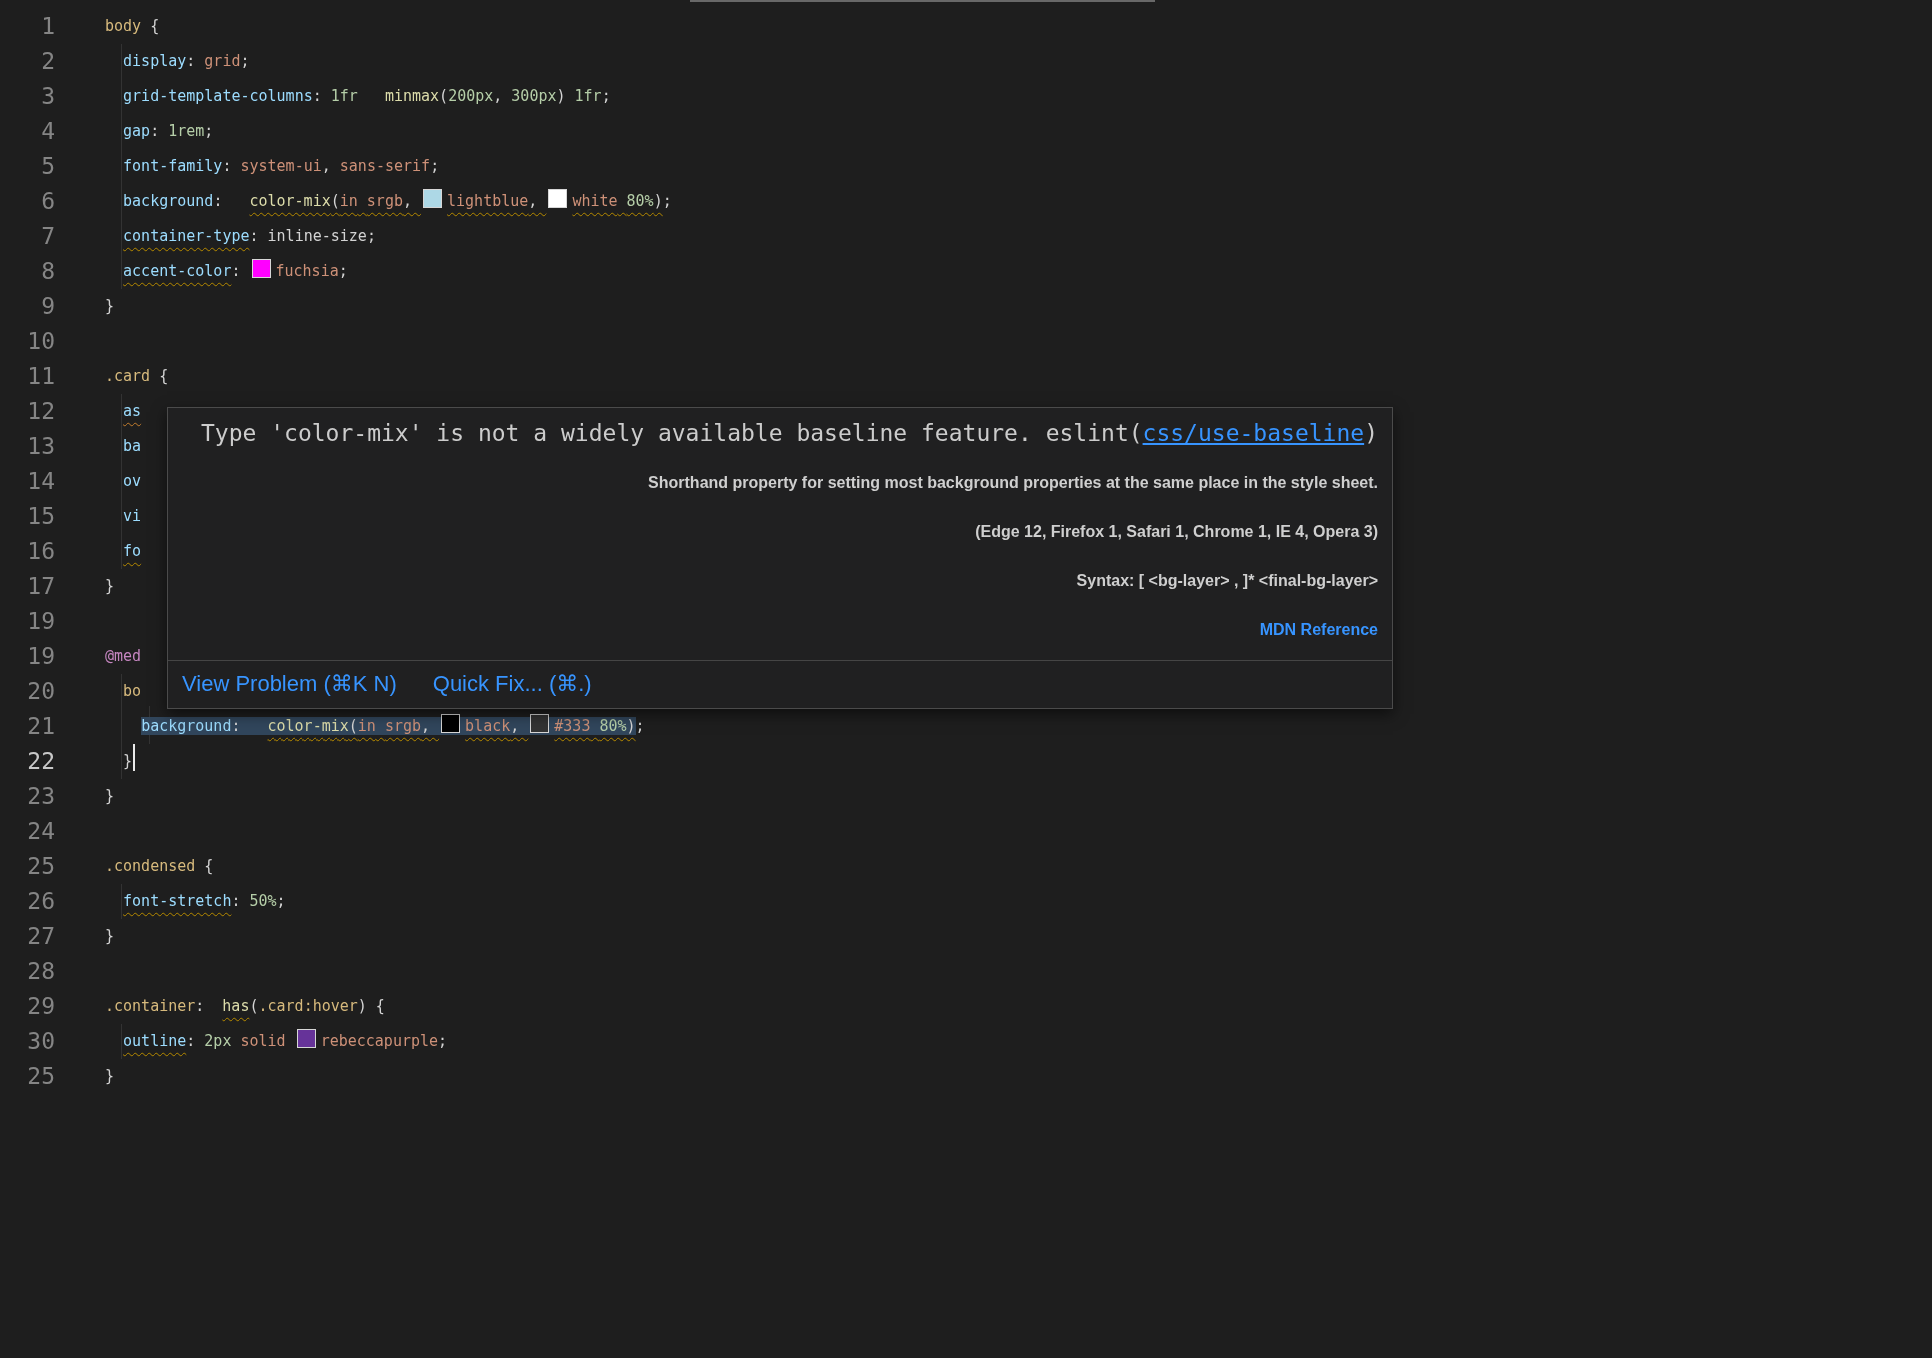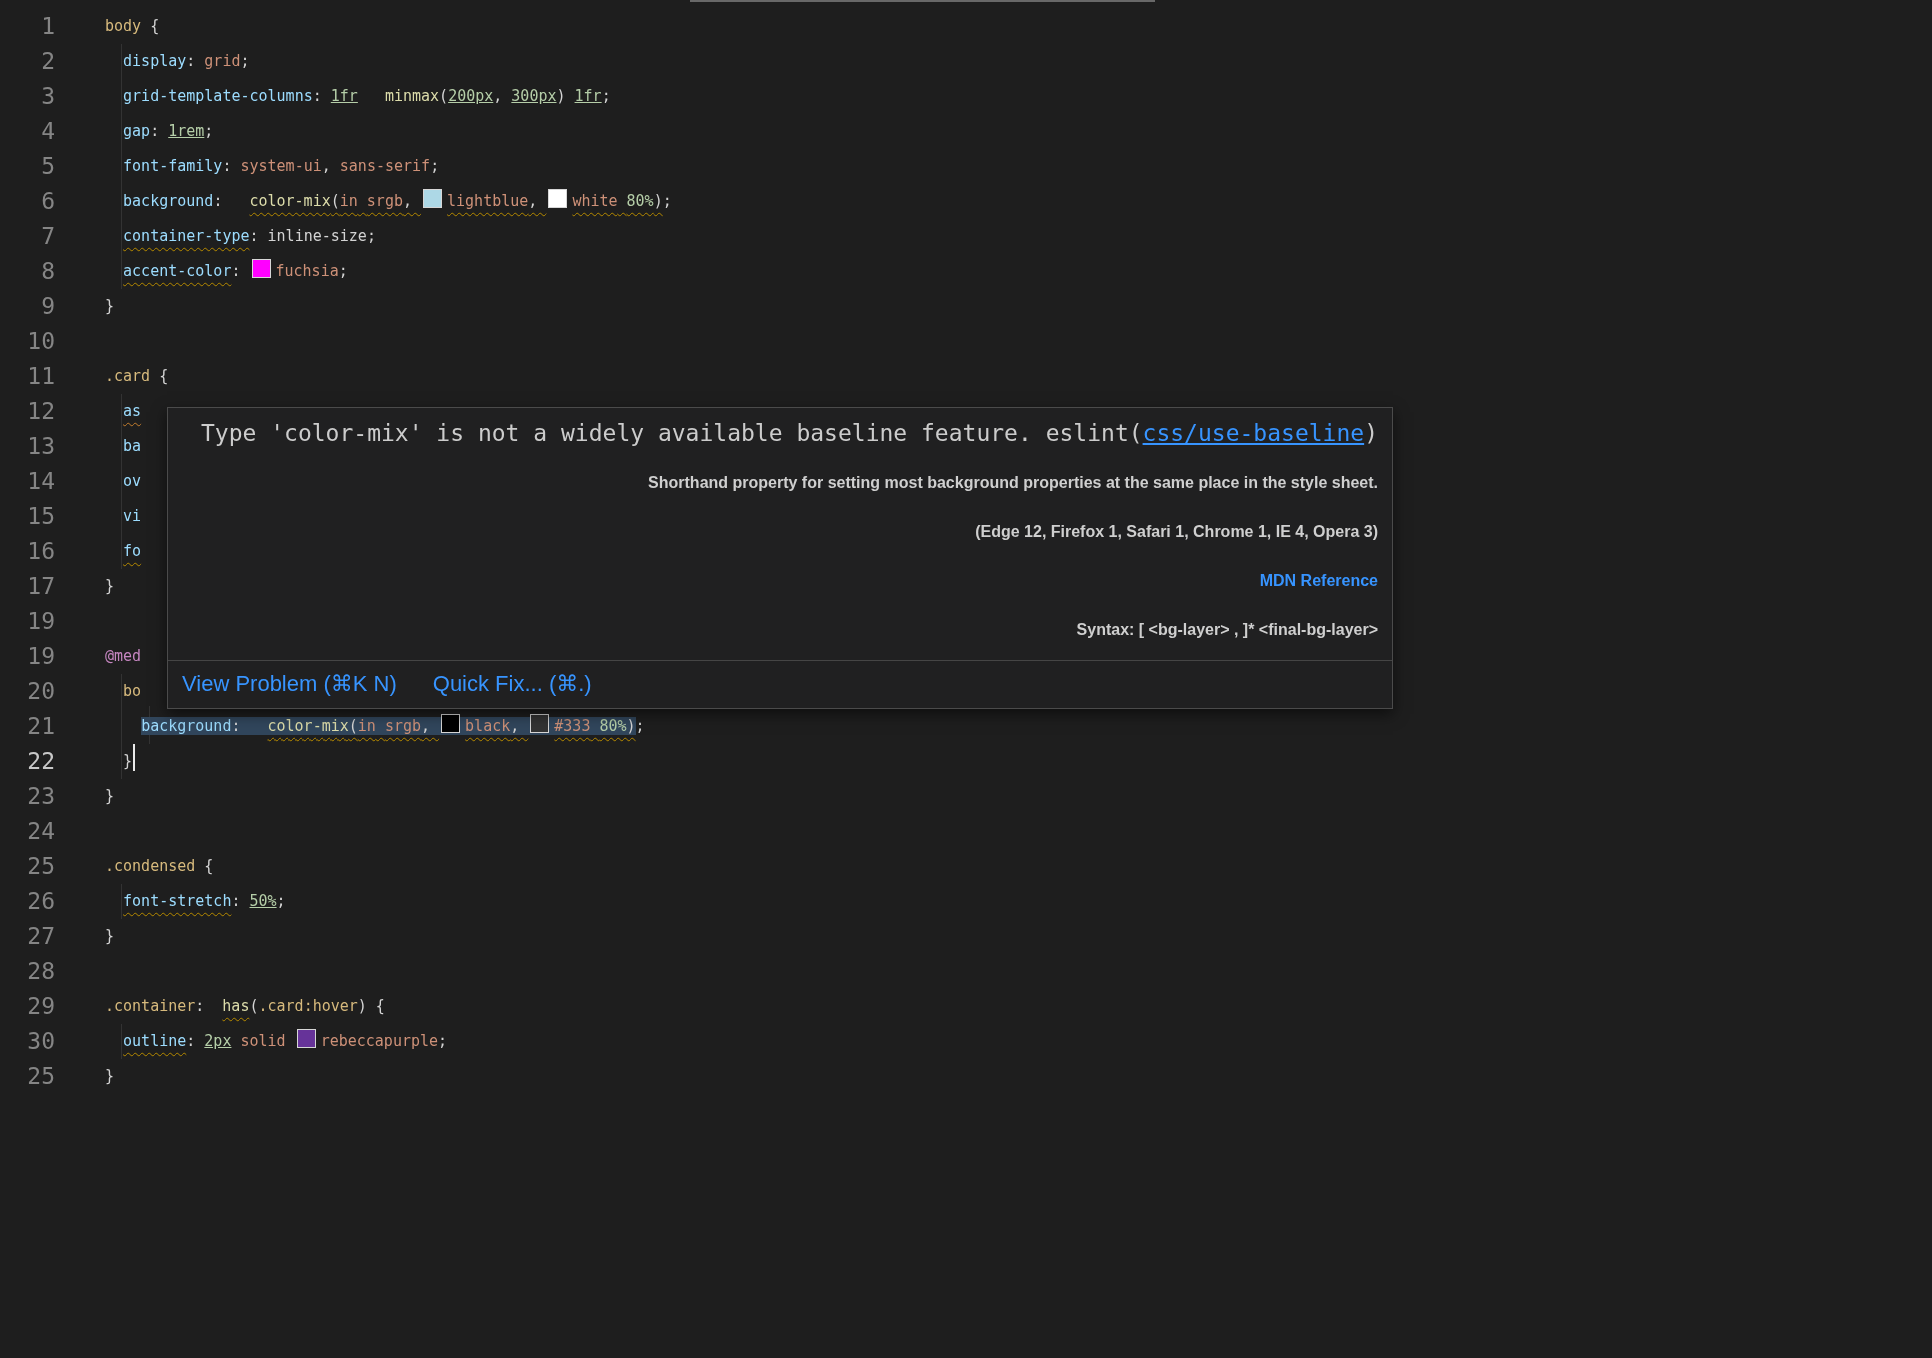--- a/index.html
+++ b/index.html
@@ -10,21 +10,21 @@
   .guide{position:absolute;width:1px;background:var(--guide,#333333);}
   .editor{position:absolute;left:0;top:0;right:0;padding-top:9px;z-index:1;}
   .line{display:flex;height:35px;line-height:35px;}
   .ln{width:55px;flex:none;text-align:right;font-size:23px;color:var(--ln,#858585);user-select:none;}
   .ln.active{color:var(--ln-active,#c8c8c8);}
   .code{padding-left:50px;white-space:pre;font-size:15px;color:var(--tok-pln,#d4d4d4);}
   .tk{display:inline;}
   .c-sel{color:var(--tok-sel,#d7ba7d);}
   .c-prop{color:var(--tok-prop,#9cdcfe);}
   .c-val{color:var(--tok-val,#ce9178);}
-  .c-num{color:var(--tok-num,#b5cea8);text-decoration:underline;}
+  .c-num{color:var(--tok-num,#b5cea8);}
   .c-fn{color:var(--tok-fn,#dcdcaa);padding-left:18px;}
   .c-pln{color:var(--tok-pln,#d4d4d4);}
   .c-at{color:var(--tok-at,#c586c0);}
   .sq{text-decoration-line:underline;text-decoration-style:wavy;text-decoration-thickness:1.4px;
       text-underline-offset:6px;text-decoration-skip-ink:none;}
   .hl{background:var(--selection,#31465c);}
   .swatch{display:inline-block;width:19px;height:19px;box-sizing:border-box;
           border:1.5px solid var(--swatch-border,#d6d6d6);margin:0 5px 0 2px;vertical-align:-2px;}
   .cursor{display:inline-block;width:2px;height:27px;background:var(--cursor,#eaeaea);
           vertical-align:-5px;margin-left:1px;}
@@ -182,24 +182,24 @@
         <div class="code"><span class="tk c-pln">}</span></div>
       </div>
     </div>
 
   <div class="hover-tip">
     <div class="diag-row">
       <span>Type 'color-mix' is not a widely available baseline feature. eslint(</span><a class="link u">css/use-baseline</a><span>)</span>
     </div>
     <div class="doc-row">Shorthand property for setting most background properties at the same place in the style sheet.</div>
     <div class="doc-row">(Edge 12, Firefox 1, Safari 1, Chrome 1, IE 4, Opera 3)</div>
+    <div class="doc-row">Syntax: [ &lt;bg-layer&gt; , ]* &lt;final-bg-layer&gt;</div>
     <div class="doc-row">
       <a class="link">MDN Reference</a>
     </div>
-    <div class="doc-row">Syntax: [ &lt;bg-layer&gt; , ]* &lt;final-bg-layer&gt;</div>
     <div class="tip-divider"></div>
     <div class="tip-actions">
       <a class="link">View Problem (⌘K N)</a>
       <a class="link">Quick Fix... (⌘.)</a>
     </div>
   </div>
 
 </div>
 
 </body></html>

